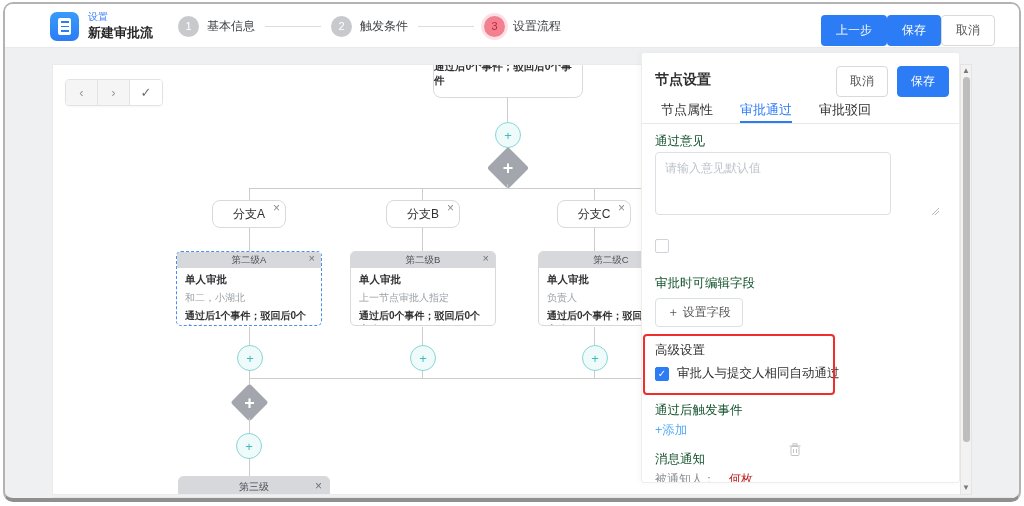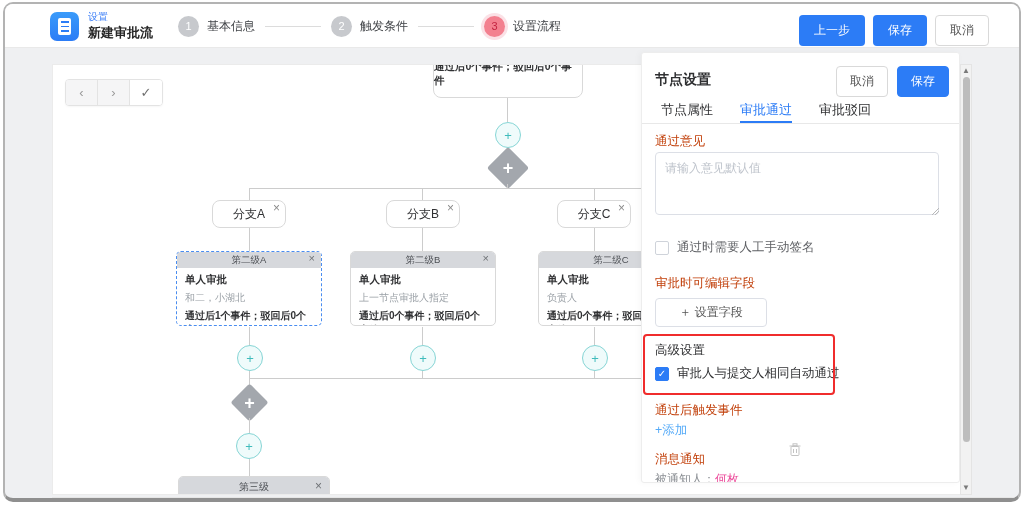--- a/index.html
+++ b/index.html
@@ -12,21 +12,21 @@
   .brand-icon .doc { position:absolute; left:8px; top:6px; width:13px; height:17px; background:#fff; border-radius:2px; }
   .brand-icon .doc i { display:block; height:1.5px; background:#2b7cf6; margin:3px 2.5px 0 2.5px; }
   .brand-sub { position:absolute; left:83px; top:6px; font-size:10px; color:#3d7ff7; }
   .brand-title { position:absolute; left:83px; top:20px; font-size:13px; color:#262626; font-weight:bold; }
   .steps { position:absolute; left:173px; top:0; height:44px; display:flex; align-items:center; }
   .step { display:flex; align-items:center; }
   .step-circle { width:21px; height:21px; border-radius:50%; background:#c7c9cd; color:#fff; font-size:11px; display:flex; align-items:center; justify-content:center; margin-right:8px; }
   .step.active .step-circle { background:#f3808f; color:#c22340; box-shadow:0 0 0 3px #fbe1e6; }
   .step-label { font-size:12px; color:#404347; }
   .step-dash { width:56px; height:1px; background:#dcdcdc; margin:0 10px; }
-  .topbar .actions { position:absolute; right:30px; top:11px; display:flex; gap:8px; }
+  .topbar .actions { position:absolute; right:24px; top:11px; display:flex; }
   .btn { font-size:12px; border-radius:4px; padding:6px 14px; cursor:pointer; border:1px solid transparent; }
   .btn-blue { background:#2c7cf6; color:#fff; }
   .btn-plain { background:#fff; color:#555; border-color:#d9d9d9; }
 
   
   .canvas { position:absolute; left:47px; top:60px; width:918px; height:431px; background:#fff; border:1px solid #ebebeb; overflow:hidden; z-index:1; }
   .cv-toolbar { position:absolute; left:12px; top:14px; display:flex; border:1px solid #e3e3e3; border-radius:4px; overflow:hidden; box-shadow:0 1px 2px rgba(0,0,0,.04); }
   .cv-btn { width:32px; height:25px; background:#f5f5f6; color:#9a9a9a; font-size:13px; display:flex; align-items:center; justify-content:center; border-right:1px solid #e3e3e3; cursor:pointer; }
   .cv-btn:last-child { border-right:none; background:#fff; color:#6e6e6e; }
 
@@ -58,36 +58,36 @@
   
   .panel { position:absolute; left:636px; top:48px; width:319px; height:431px; background:#fff; border:1px solid #ededed; border-radius:3px; z-index:10; box-shadow:-2px 0 6px rgba(0,0,0,.03); overflow:hidden; }
   .panel-title { position:absolute; left:13px; top:18px; font-size:14px; font-weight:bold; color:#303133; }
   .panel-btns { position:absolute; right:10px; top:13px; display:flex; gap:9px; }
   .pbtn { font-size:12px; border-radius:4px; padding:6px 13px; cursor:pointer; }
   .pbtn-cancel { background:#fff; border:1px solid #d9d9d9; color:#555; }
   .pbtn-save { background:#2c7cf6; border:1px solid #2c7cf6; color:#fff; }
   .tabs { position:absolute; left:0; top:48px; width:100%; height:23px; border-bottom:1px solid #e8e8e8; display:flex; padding-left:19px; gap:27px; }
   .tab { font-size:13px; color:#303133; padding-bottom:8px; cursor:pointer;font-family:Liberation Mono, monospace; }
   .tab.active { color:#2c7cf6; border-bottom:2px solid #2c7cf6; }
-  .p-label { position:absolute; left:13px; font-size:12.5px; color:#c2410c; }
-  .p-textarea { position:absolute; left:13px; top:99px; width:284px; height:63px; border:1px solid #dcdfe6; border-radius:4px; resize:none; font-size:12px; padding:7px 9px; color:#333; font-family:"Liberation Sans","DejaVu Sans",sans-serif; }
+  .p-label { position:absolute; left:13px; font-size:12.5px; color:#14532d; }
+  .p-textarea { position:absolute; left:13px; top:99px; width:236px; height:63px; border:1px solid #dcdfe6; border-radius:4px; resize:none; font-size:12px; padding:7px 9px; color:#333; font-family:"Liberation Sans","DejaVu Sans",sans-serif; }
   .p-textarea::placeholder { color:#bfc4cc; }
   .resize-grip { position:absolute; left:290px; top:155px; width:7px; height:7px; background:
       linear-gradient(135deg, transparent 45%, #b9b9b9 45%, #b9b9b9 52%, transparent 52%, transparent 68%, #b9b9b9 68%, #b9b9b9 75%, transparent 75%); pointer-events:none; }
   .check-row { position:absolute; left:13px; display:flex; align-items:center; gap:8px; cursor:pointer; }
   .cbox { width:14px; height:14px; border:1px solid #cfd3da; border-radius:2px; background:#fff; flex:0 0 auto; }
   .cbox.checked { background:#2c7cf6; border-color:#2c7cf6; color:#fff; font-size:10px; display:flex; align-items:center; justify-content:center; }
   .check-label { font-size:12.5px; color:#606266; }
-  .fields-btn { position:absolute; left:13px; top:245px; width:112px; height:29px; background:#fff; border:1px solid #dcdfe6; border-radius:4px; font-size:12px; color:#555; display:flex; align-items:center; justify-content:center; gap:5px; cursor:pointer; }
+  .fields-btn { position:absolute; left:13px; top:245px; width:88px; height:29px; background:#fff; border:1px solid #dcdfe6; border-radius:4px; font-size:12px; color:#555; display:flex; align-items:center; justify-content:center; gap:5px; cursor:pointer; }
   .red-box { position:absolute; left:1px; top:281px; width:192px; height:61px; border:2px solid #f02c2c; border-radius:4px; z-index:12; pointer-events:none; }
   .adv-title { position:absolute; left:13px; top:289px; font-size:12.5px; color:#303133; }
   .add-link { position:absolute; left:13px; top:369px; font-size:12.5px; color:#54aaf8; cursor:pointer; }
   .trash { position:absolute; left:147px; top:390px; width:12px; height:13px; cursor:pointer; }
   .notify-bottom { position:absolute; left:13px; top:418px; font-size:12px; color:#8b8f94; }
-  .notify-bottom b { color:#ec4899; font-weight:normal; margin-left:0; }
+  .notify-bottom b { color:#b91c1c; font-weight:normal; margin-left:14px; }
 
   
   .vscroll { position:absolute; left:955px; top:60px; width:12px; height:431px; background:#f2f2f2; border:1px solid #e4e4e4; z-index:11; }
   .vscroll .arr { position:absolute; left:0; width:100%; text-align:center; font-size:8px; color:#7a7a7a; line-height:10px; }
   .vscroll .arr.up { top:1px; } .vscroll .arr.down { bottom:1px; }
   .vthumb { position:absolute; left:1.5px; top:12px; width:7px; height:365px; background:#bdbdbd; border-radius:4px; }
   .hscroll { position:absolute; left:47px; top:493px; width:966px; height:9px; background:#f3f3f3; border-top:1px solid #e6e6e6; z-index:3; }
   .hscroll .arr { position:absolute; top:-1px; font-size:9px; color:#555; line-height:10px; }
   .hscroll .arr.l { left:4px; } .hscroll .arr.r { right:4px; }
 </style>
@@ -246,21 +246,20 @@
       <div class="tab active">审批通过</div>
       <div class="tab">审批驳回</div>
     </div>
 
     <div class="p-label" style="top:80px;">通过意见</div>
     <textarea class="p-textarea" placeholder="请输入意见默认值" style=""></textarea>
     <div class="resize-grip"></div>
 
     <div class="check-row" style="top:186px;">
       <div class="cbox"></div>
-      <div class="check-label">通过时需要人工手动签名</div>
     </div>
 
     <div class="p-label" style="top:222px;">审批时可编辑字段</div>
     <button class="fields-btn">＋ 设置字段</button>
 
     <div class="adv-title">高级设置</div>
     <div class="check-row" style="top:312px;">
       <div class="cbox checked">✓</div>
       <div class="check-label" style="color:#303133;">审批人与提交人相同自动通过</div>
     </div>

